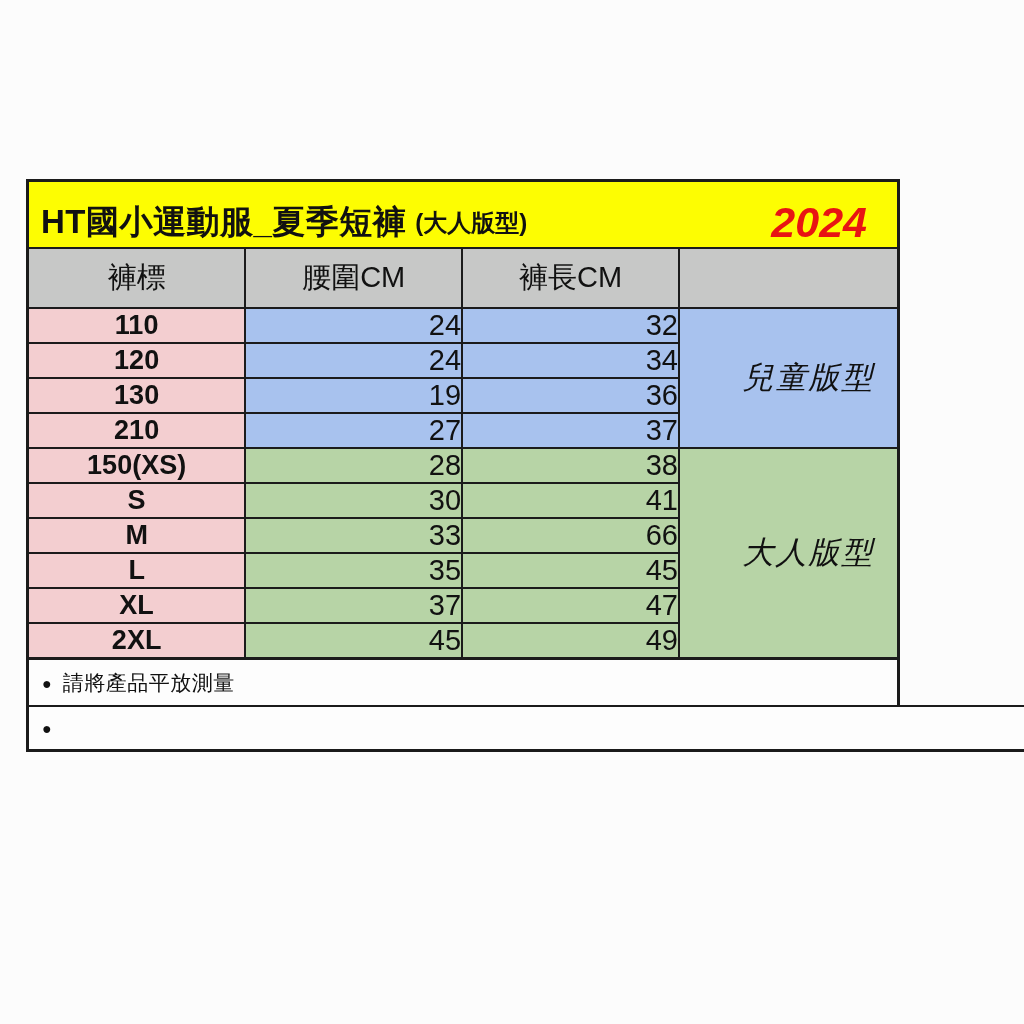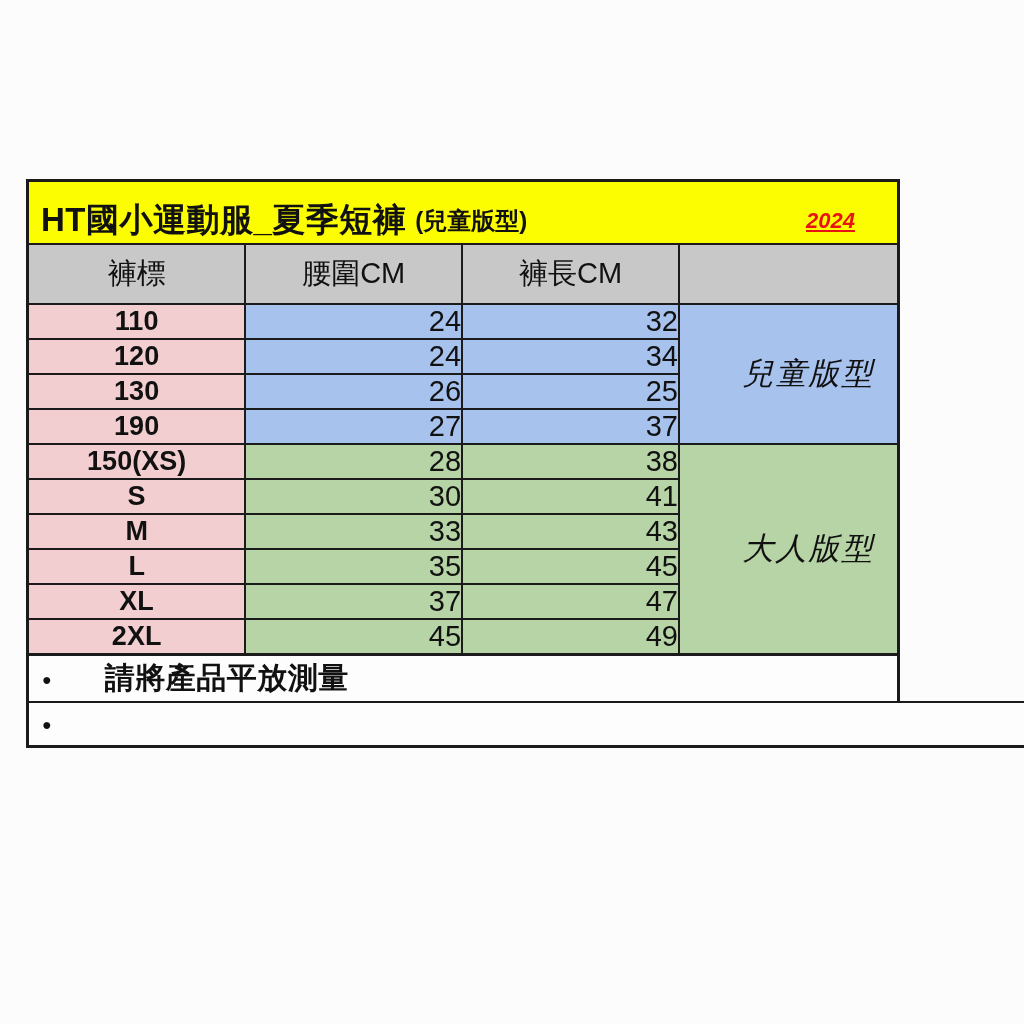--- a/index.html
+++ b/index.html
@@ -35,26 +35,25 @@
     background: var(--title_bg, #fdfd02);
     height: 54px;
     padding: 16px 10px 0 12px;
     border-bottom-width: 3px;
   }
   .title-flex { display: flex; align-items: center; width: 100%; }
   .title-main { font-size: 33px; font-weight: bold; letter-spacing: 0.5px; white-space: nowrap; }
   .title-sub  { font-size: 24px; font-weight: bold; margin-left: 9px; white-space: nowrap; }
   .title-year {
     margin-left: auto;
-    margin-right: 32px;
-    font-size: 22px;
+    margin-right: 20px;
+    font-size: 43px;
     font-weight: bold;
     font-style: italic;
     color: var(--year_color, #e81413);
-    text-decoration: underline;
   }
 
   
   td.hdr {
     background: var(--header_bg, #c7c8c7);
     height: 60px;
     font-size: 29px;
     font-weight: normal;
   }
 
@@ -88,42 +87,42 @@
     height: 45px;
     border-right: 3px solid var(--border, #1b1b1b);
   }
   .note-row.second {
     width: 998px;
     height: 47px;
     border-top: 2px solid var(--border, #1b1b1b);
     border-bottom: 3px solid var(--border, #1b1b1b);
   }
   .note-bullet { font-size: 16px; line-height: 1; margin-right: 11px; margin-top: 2px; }
-  .note-text { font-size: 30px; font-weight: 700; letter-spacing: 0.5px; white-space: nowrap; margin-left: 42px; }
+  .note-text { font-size: 21px; font-weight: 400; letter-spacing: 0.5px; white-space: nowrap; }
 </style>
 </head>
 <body>
 
 <div class="page">
   <div class="chart-block">
 
     <table class="size-chart">
       <colgroup>
         <col style="width:25%">
           <col style="width:24.9%">
           <col style="width:24.9%">
           <col style="width:25.2%">
       </colgroup>
 
       <tbody>
           <tr>
         <td class="title-cell" colspan="4">
           <div class="title-flex">
             <span class="title-main">HT國小運動服_夏季短褲</span>
-            <span class="title-sub">(兒童版型)</span>
+            <span class="title-sub">(大人版型)</span>
             <span class="title-year">2024</span>
           </div>
         </td>
       </tr>
 
       <tr>
         <td class="hdr">褲標</td>
         <td class="hdr">腰圍CM</td>
         <td class="hdr">褲長CM</td>
         <td class="hdr"></td>
@@ -135,44 +134,44 @@
         <td class="val">32</td>
         <td class="group-child" rowspan="4">兒童版型</td>
       </tr>
       <tr class="child">
         <td class="size">120</td>
         <td class="val">24</td>
         <td class="val">34</td>
       </tr>
       <tr class="child">
         <td class="size">130</td>
-        <td class="val">26</td>
-        <td class="val">25</td>
+        <td class="val">19</td>
+        <td class="val">36</td>
       </tr>
       <tr class="child">
-        <td class="size">190</td>
+        <td class="size">210</td>
         <td class="val">27</td>
         <td class="val">37</td>
       </tr>
 
       <tr class="adult">
         <td class="size">150(XS)</td>
         <td class="val">28</td>
         <td class="val">38</td>
         <td class="group-adult" rowspan="6">大人版型</td>
       </tr>
       <tr class="adult">
         <td class="size">S</td>
         <td class="val">30</td>
         <td class="val">41</td>
       </tr>
       <tr class="adult">
         <td class="size">M</td>
         <td class="val">33</td>
-        <td class="val">43</td>
+        <td class="val">66</td>
       </tr>
       <tr class="adult">
         <td class="size">L</td>
         <td class="val">35</td>
         <td class="val">45</td>
       </tr>
       <tr class="adult">
         <td class="size">XL</td>
         <td class="val">37</td>
         <td class="val">47</td>

